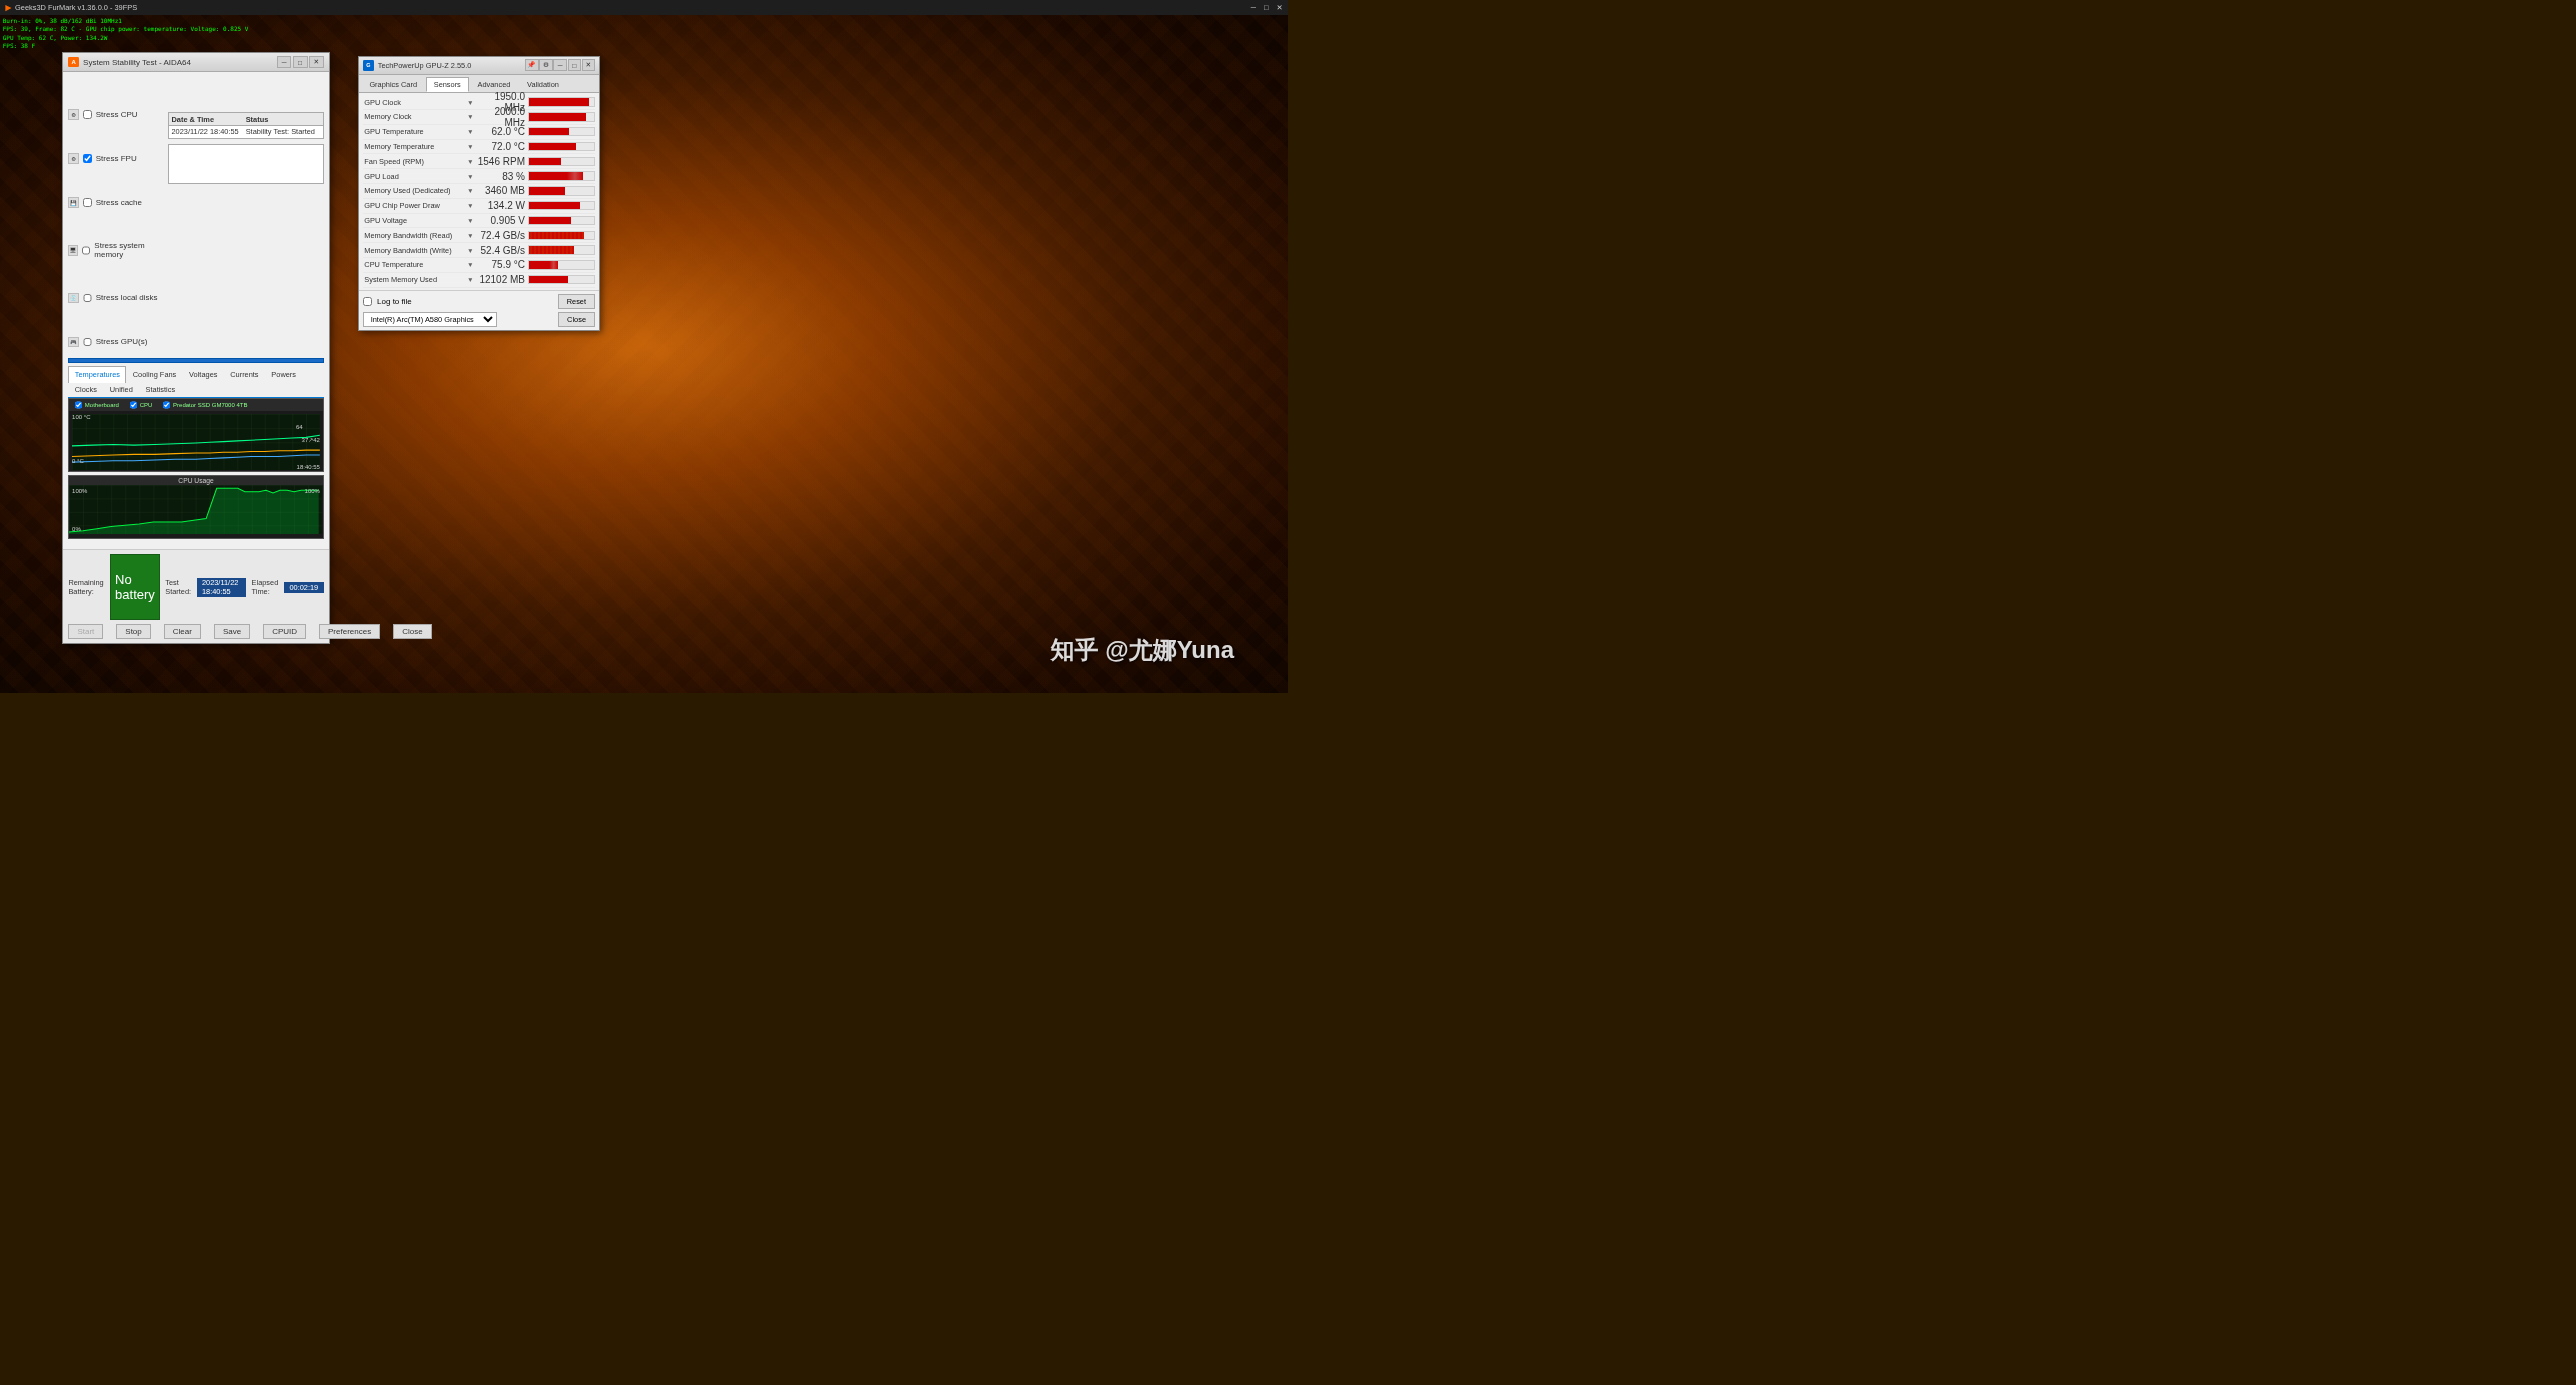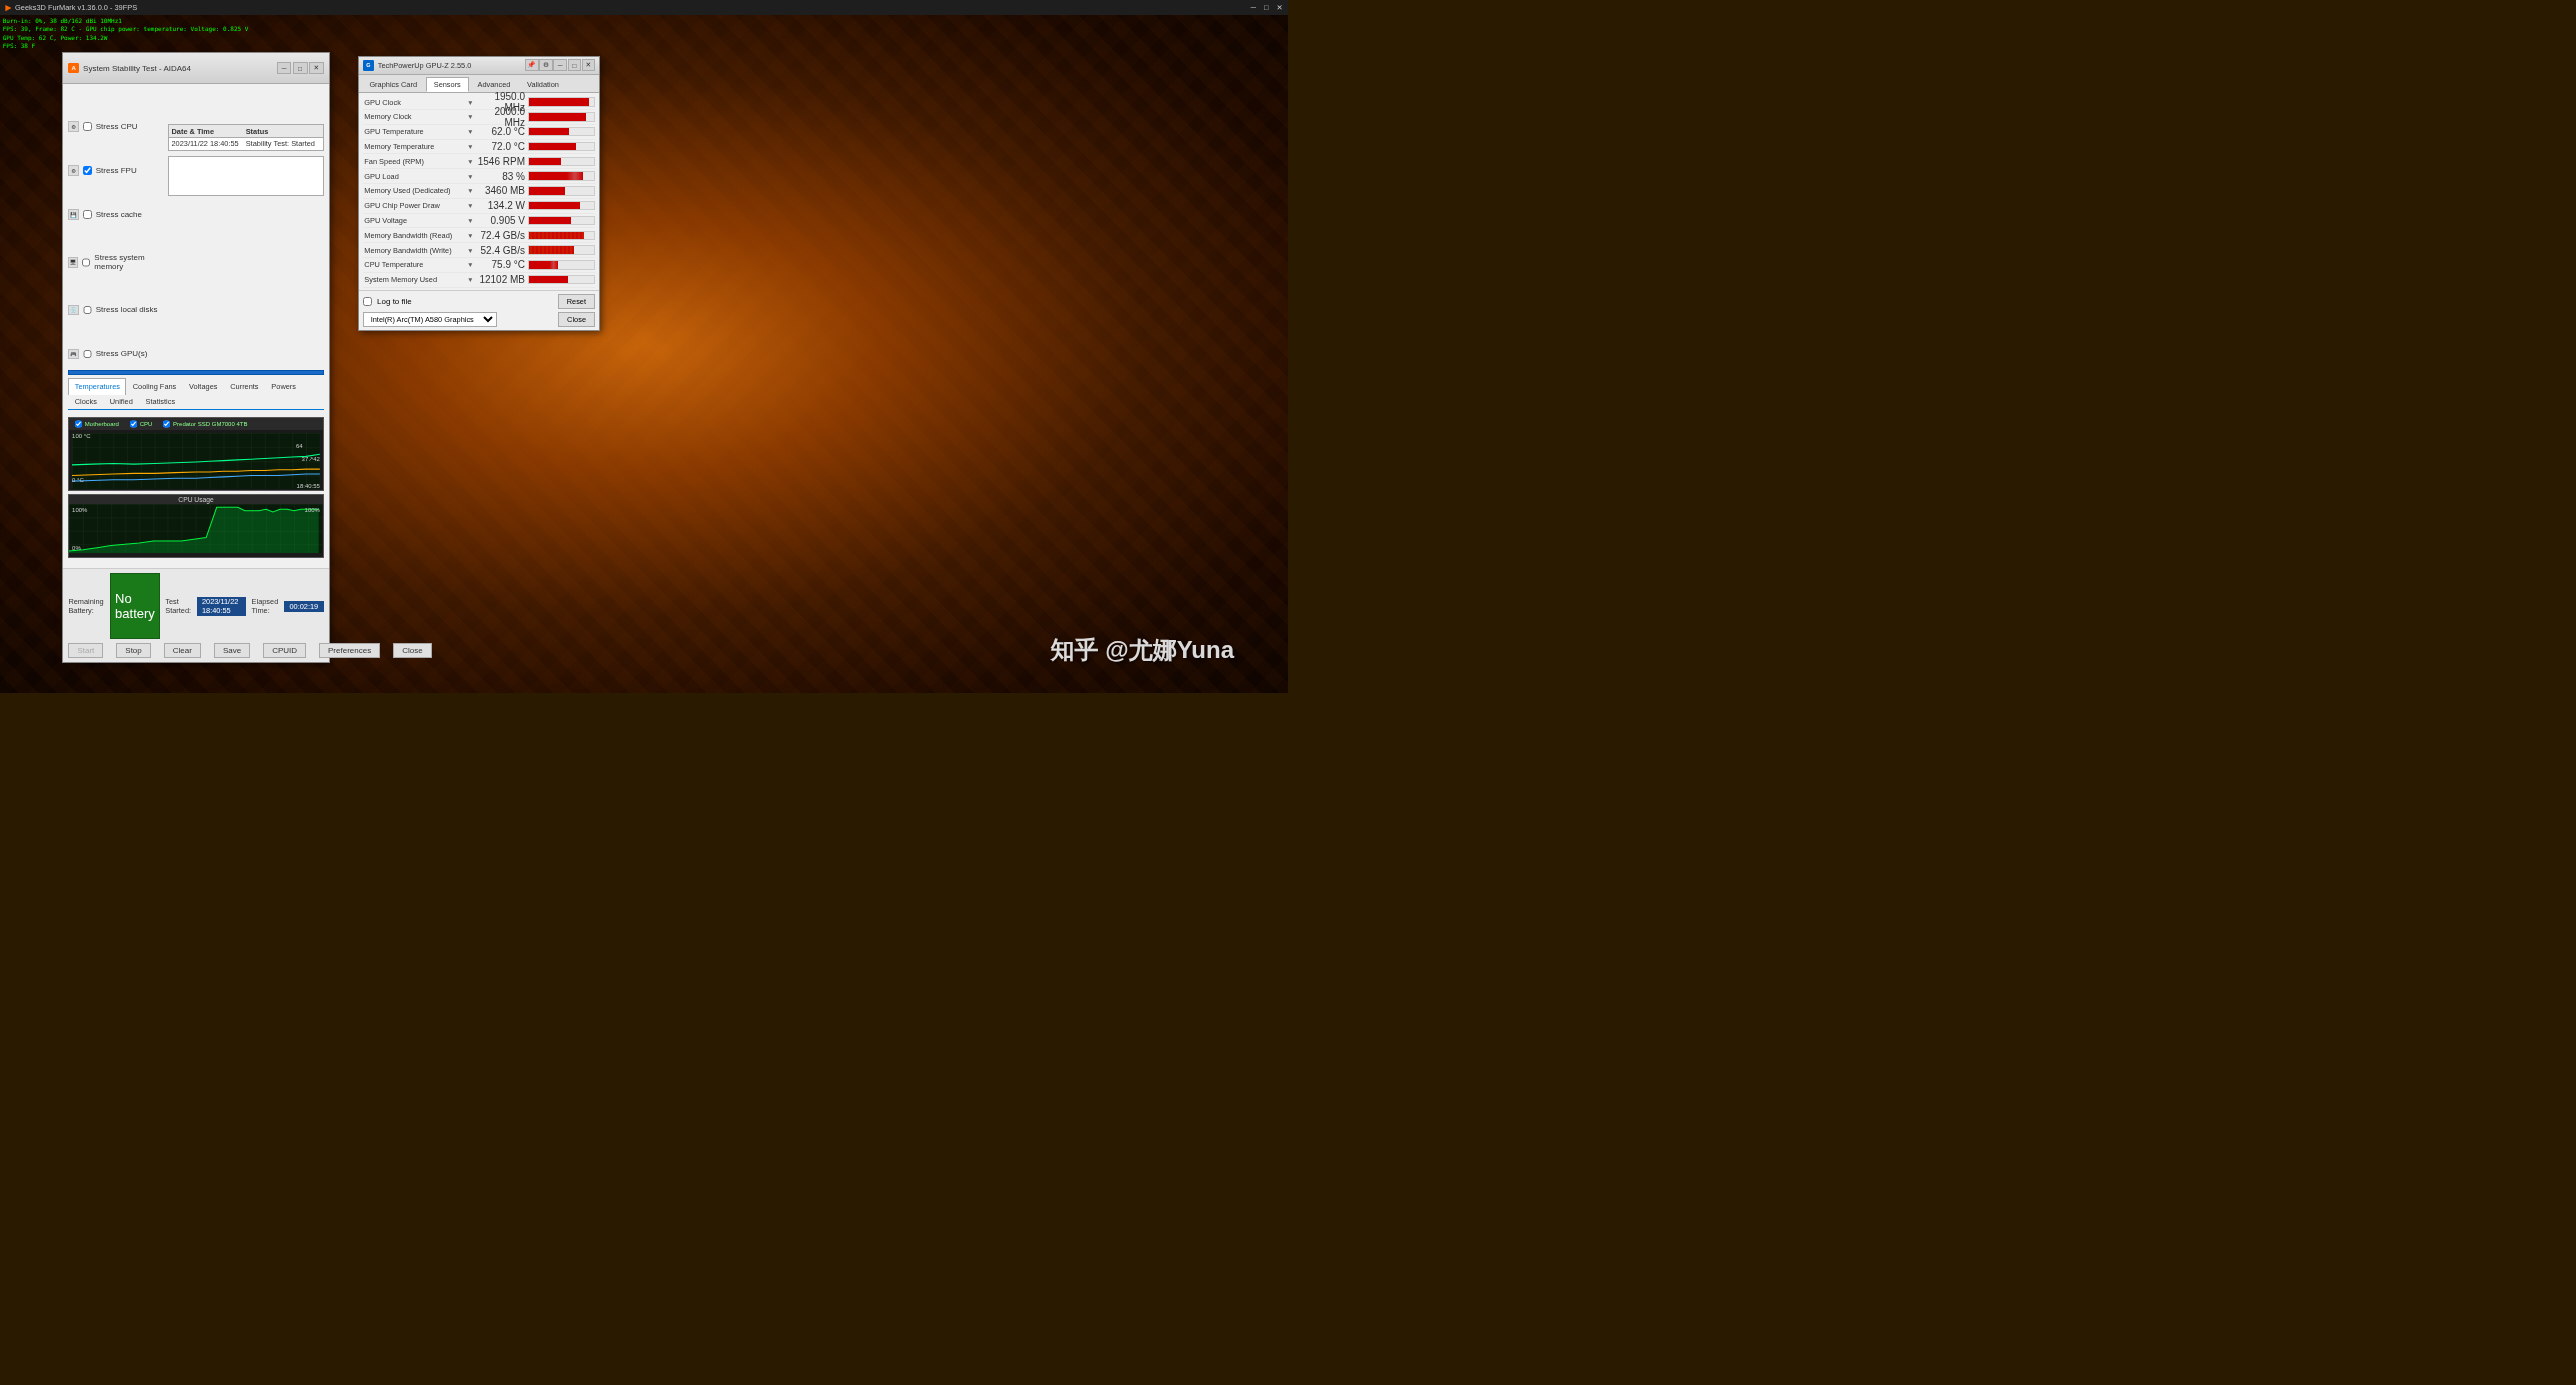--- a/index.html
+++ b/index.html
@@ -84,21 +84,21 @@
       position: absolute;
       top: 52px;
       left: 62px;
       width: 268px;
       background: #f0f0f0;
       border: 0.7px solid #888;
       box-shadow: 2px 2px 6.7px rgba(0,0,0,0.5);
       z-index: 50;
     }
     .aida-titlebar {
-      height: 31px;
+      height: 19px;
       background: linear-gradient(to bottom, #e8e8e8, #d0d0d0);
       border-bottom: 0.7px solid #aaa;
       display: flex;
       align-items: center;
       padding: 0 5.4px;
       justify-content: space-between;
     }
     .aida-titlebar-left {
       display: flex;
       align-items: center;
@@ -201,21 +201,21 @@
       color: #333;
       overflow-y: auto;
     }
 
     
     .aida-tabs {
       display: flex;
       flex-wrap: wrap;
       gap: 0;
       border-bottom: 1.3px solid #0078d4;
-      margin-bottom: 7px;
+      margin-bottom: 0;
     }
     .aida-tab {
       padding: 2.7px 5.4px;
       font-size: 7.4px;
       cursor: pointer;
       color: #333;
       border: 0.7px solid transparent;
       border-bottom: none;
     }
     .aida-tab.active {

